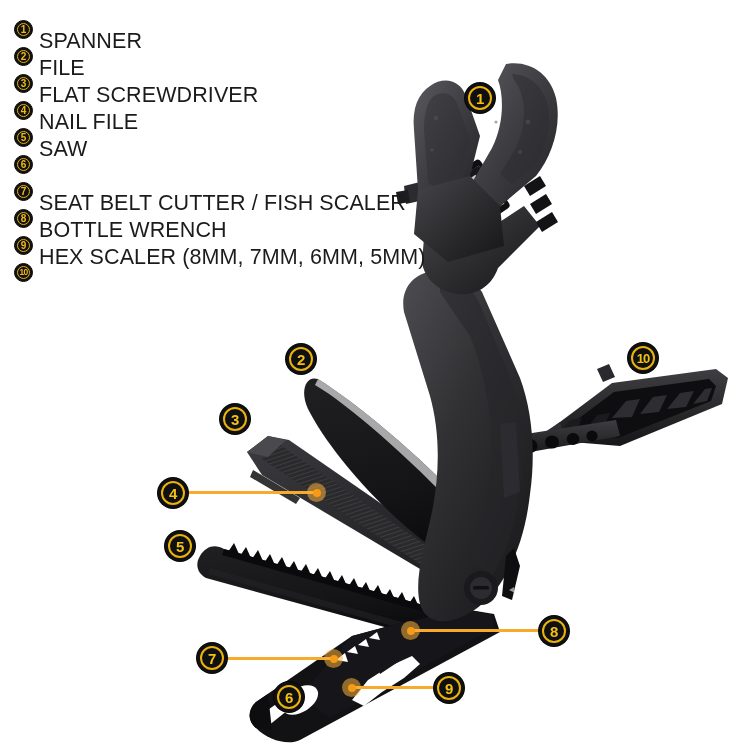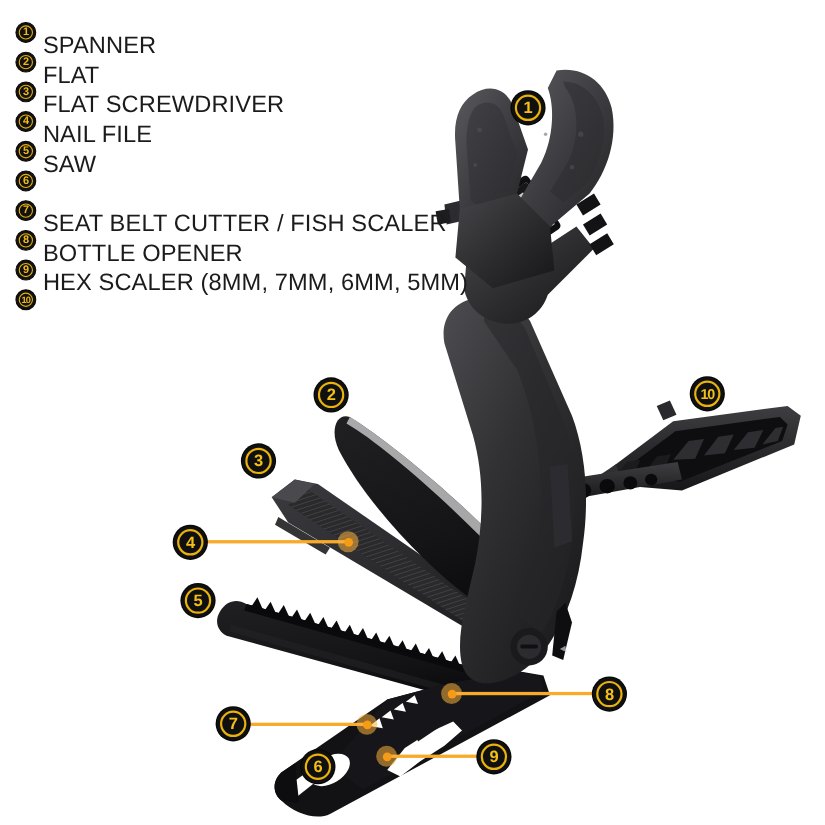--- a/index.html
+++ b/index.html
@@ -122,21 +122,21 @@
     <div class="legend-badge">
         <span>1</span>
       </div>
     <div class="legend-label">SPANNER</div>
   </div>
 
   <div class="legend-row">
     <div class="legend-badge">
         <span>2</span>
       </div>
-    <div class="legend-label">FLAT</div>
+    <div class="legend-label">FILE</div>
   </div>
 
   <div class="legend-row">
     <div class="legend-badge">
         <span>3</span>
       </div>
     <div class="legend-label">FLAT SCREWDRIVER</div>
   </div>
 
   <div class="legend-row">
@@ -163,21 +163,21 @@
     <div class="legend-badge">
         <span>7</span>
       </div>
     <div class="legend-label">SEAT BELT CUTTER / FISH SCALER</div>
   </div>
 
   <div class="legend-row">
     <div class="legend-badge">
         <span>8</span>
       </div>
-    <div class="legend-label">BOTTLE OPENER</div>
+    <div class="legend-label">BOTTLE WRENCH</div>
   </div>
 
   <div class="legend-row">
     <div class="legend-badge">
         <span>9</span>
       </div>
     <div class="legend-label">HEX SCALER (8MM, 7MM, 6MM, 5MM)</div>
   </div>
 
   <div class="legend-row">

